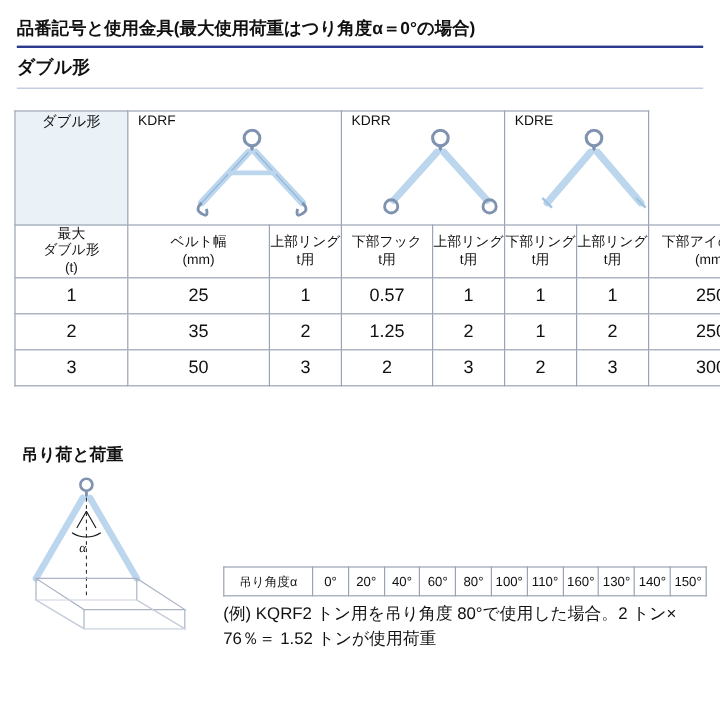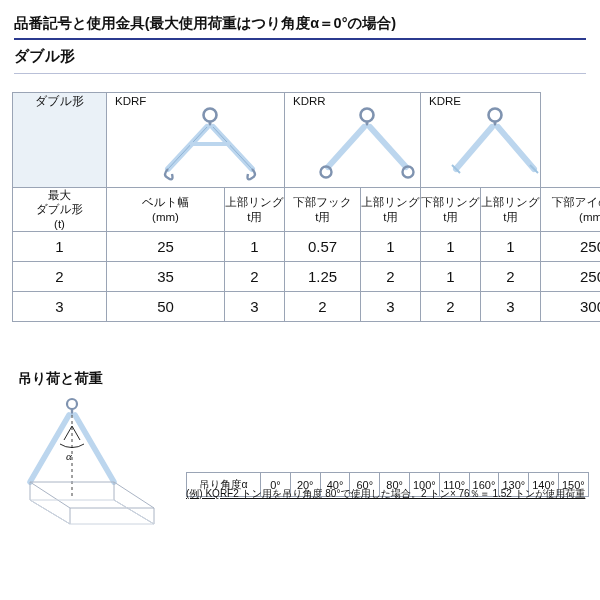--- a/index.html
+++ b/index.html
@@ -71,22 +71,22 @@
     position:absolute;left:186px;top:432px;width:402px;
     border-collapse:collapse;table-layout:fixed;margin-top:40px;
   }
   .angle td{
     border:1px solid #9aa4b5;
     font-size:11px;text-align:center;height:21px;color:#111;
   }
   .angle td.rowhdr{font-size:10.5px;width:74px;}
 
   .example{
-    position:absolute;left:186px;top:486px;width:402px;
-    font-size:10px;color:#111;line-height:1.5;text-decoration:underline;
+    position:absolute;left:186px;top:501px;width:402px;
+    font-size:14px;color:#111;line-height:1.5;
   }
 
   .loadfig{position:absolute;left:14px;top:396px;}
 </style>
 </head>
 <body>
 
 <div class="page">
 
   <div class="title">品番記号と使用金具(最大使用荷重はつり角度α＝0°の場合)</div>

